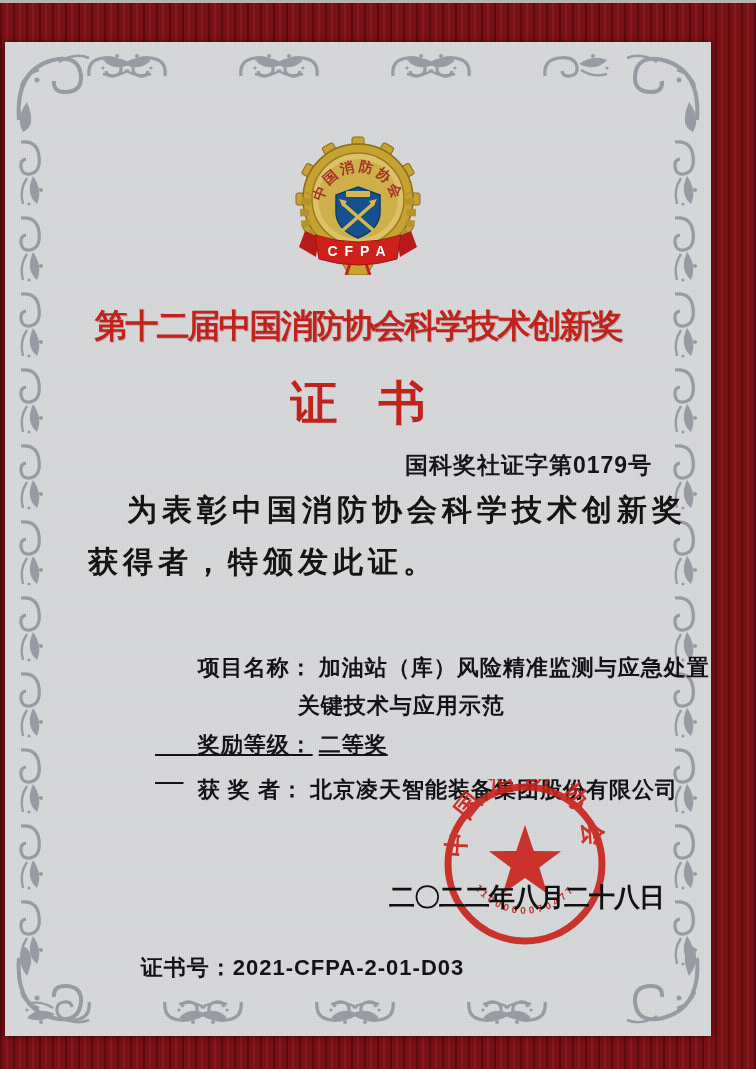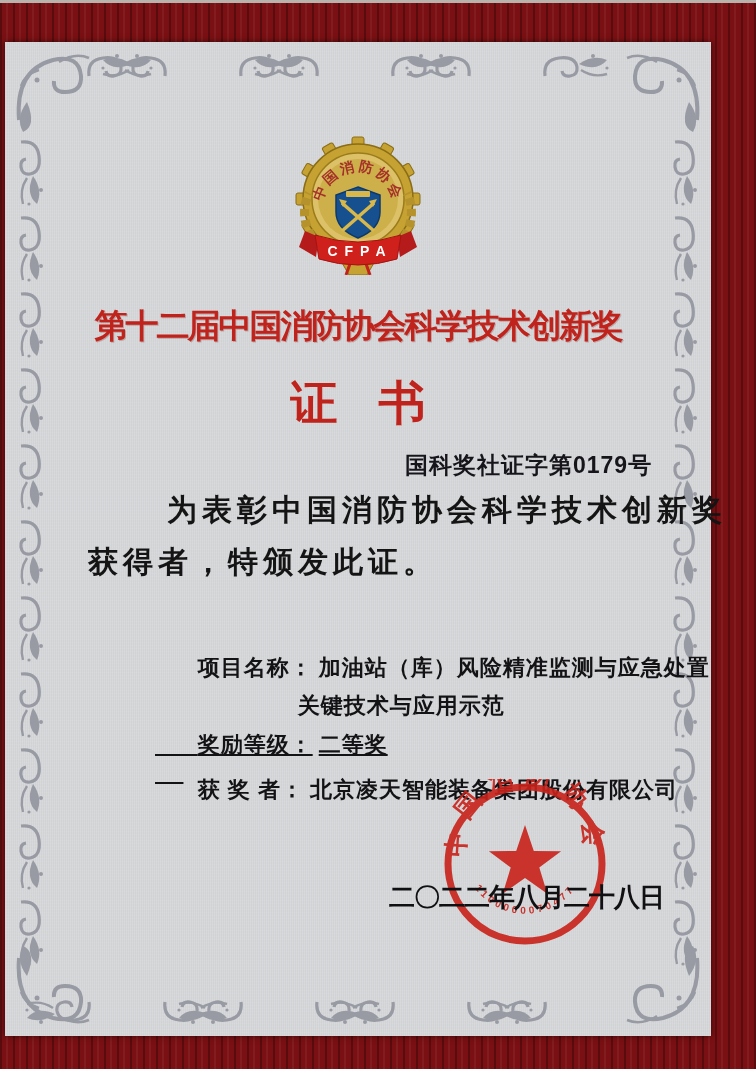--- a/index.html
+++ b/index.html
@@ -20,21 +20,21 @@
   .emblem{position:absolute;left:278px;top:93px;width:150px;height:140px;}
   .title{position:absolute;left:0;top:262px;width:100%;text-align:center;
     color:#c0231c;font-size:33px;font-weight:bold;letter-spacing:-2px;
     text-shadow:1px 1px 0 rgba(120,20,15,.25);}
   .heading{position:absolute;left:0;top:330px;width:100%;text-align:center;
     color:#c0231c;font-size:47px;font-weight:bold;letter-spacing:14px;text-indent:14px;
     white-space:pre;}
   .doc-number{position:absolute;left:400px;top:408px;color:#15151a;font-size:23px;font-weight:bold;letter-spacing:1px;text-align:center;}
   .body-line{position:absolute;color:#141414;font-size:30px;font-weight:bold;
     font-family:"DejaVu Serif","Liberation Serif",serif;letter-spacing:5px;white-space:pre;}
-  .body-1{left:122px;top:448px;margin-left:40px;}
+  .body-1{left:122px;top:448px;}
   .body-2{left:83px;top:500px;}
   .field{position:absolute;color:#131316;font-size:22px;font-weight:bold;letter-spacing:1px;white-space:pre;}
   .row-project{left:150px;top:585px;}
   .row-project2{left:250px;top:623px;}
   .row-award{left:150px;top:662px;text-decoration:underline;}
   .row-winner{left:150px;top:707px;}
   .fvalue{margin-left:6px;}
   .seal{position:absolute;left:435px;top:737px;width:170px;height:170px;opacity:.9;z-index:4;}
   .date{position:absolute;left:384px;top:838px;color:#101013;font-size:26px;font-weight:bold;
     letter-spacing:-1px;z-index:5;white-space:pre;}
@@ -187,15 +187,18 @@
       <text font-size="25" font-weight="bold" fill="#c8221a" letter-spacing="11" text-anchor="middle">
         <textPath href="#seal-arc" startOffset="50%">中国消防协会</textPath>
       </text>
       <text font-size="10" font-weight="bold" fill="#c8221a" letter-spacing="3.5" text-anchor="middle">
         <textPath href="#seal-code-arc" startOffset="50%">1100000070477</textPath>
       </text>
     </svg>
 
     <div class="date">二〇二二年八月二十八日</div>
 
+    <div class="cert-no">
+      <span>证书号：</span><span>2021-CFPA-2-01-D03</span>
+    </div>
 
   </div>
 </div>
 
 </body></html>

